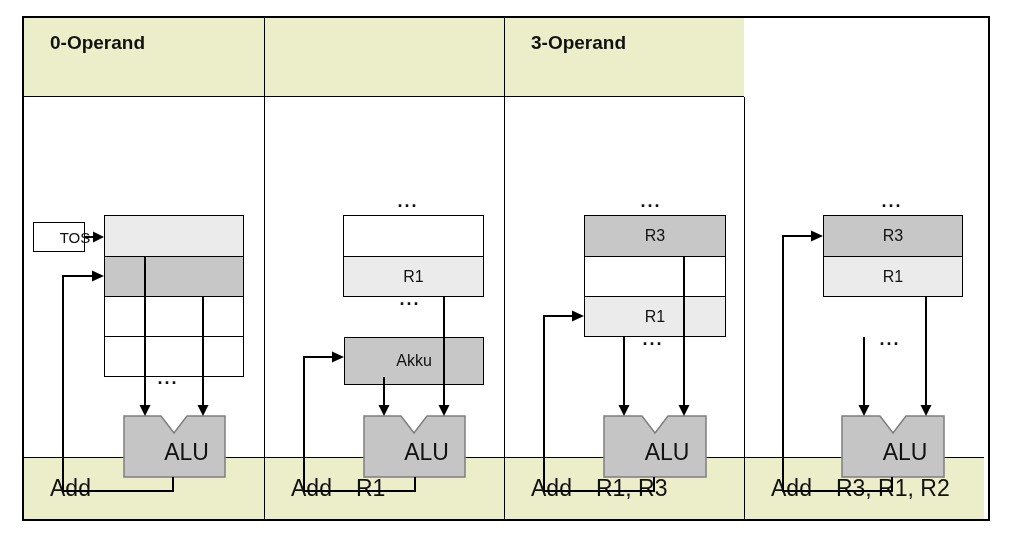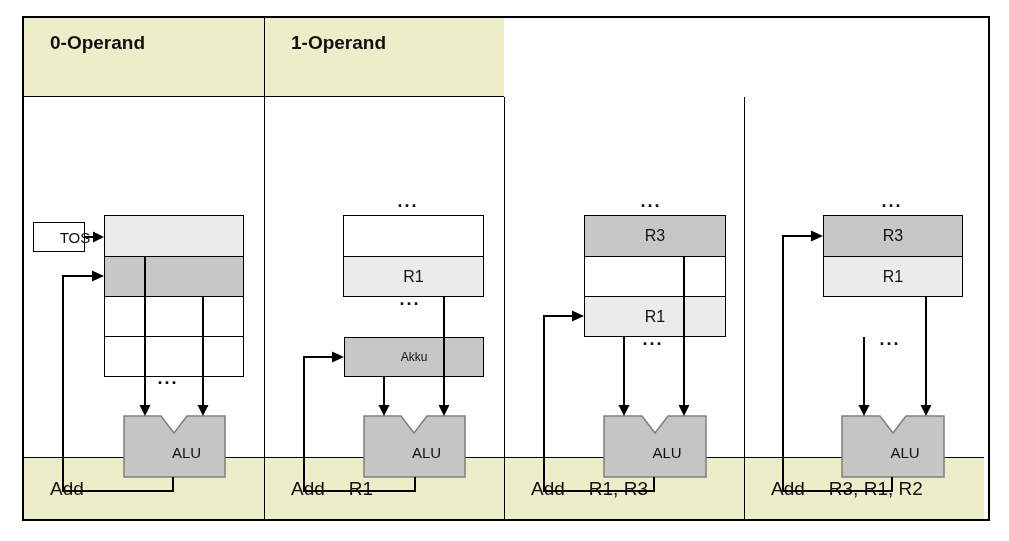--- a/index.html
+++ b/index.html
@@ -33,21 +33,21 @@
     padding:14px 8px 4px 26px;
     font-size:19px;font-weight:bold;line-height:22px;
   }
   .diagram-row .cell{height:360px;position:relative;background:#fff;}
   .footer-row .cell{
     height:62px;
     background:var(--header-bg);
     border-top:1.5px solid #000;
     display:flex;align-items:center;
     padding-left:26px;
-    font-size:19px;
+    font-size:23px;
   }
   .operands{margin-left:24px;}
   
   .abs{position:absolute;box-sizing:border-box;}
   .regbox{border:1.5px solid #000;background:#fff;z-index:1;}
   .regrow{
     box-sizing:border-box;height:40px;
     display:flex;align-items:center;justify-content:center;
     font-size:16px;
   }
@@ -65,39 +65,41 @@
     font-size:18px;font-weight:bold;letter-spacing:2px;
     line-height:16px;height:16px;width:60px;text-align:center;
     z-index:2;
   }
   .wires{
     position:absolute;left:0;top:0;width:240px;height:360px;
     z-index:5;pointer-events:none;overflow:visible;
   }
   .alu-label{
     z-index:6;display:flex;align-items:center;justify-content:center;
-    padding-top:12px;font-size:15px;height:61px;
+    padding-top:12px;font-size:23px;height:61px;
     pointer-events:none;
     padding-left:24px;
   }
   .wire{stroke:var(--line);stroke-width:2;fill:none;}
   .head{fill:var(--line);stroke:none;}
   .alu-shape{fill:var(--alu-fill);stroke:var(--alu-border);stroke-width:1.5;}
 </style>
 </head>
 <body>
 
 <div class="arch-table">
 
   <div class="row header-row">
     <div class="cell">
       <div>0-Operand</div>
     </div>
     <div class="cell">
-      <div>1-Operand</div>
+    </div>
+    <div class="cell">
+      <div>3-Operand</div>
     </div>
   </div>
 
   <div class="row diagram-row">
 
     <div class="cell">
       <div class="abs tosbox" style="left:9px;top:125px;padding-left:32px;">
         <span>TOS</span>
       </div>
       <div class="abs regbox" style="left:80px;top:118px;width:140px;">
@@ -121,21 +123,21 @@
       <div class="abs alu-label" style="left:100px;top:319px;width:101px;">ALU</div>
     </div>
 
     <div class="cell">
       <div class="abs dots" style="left:113px;top:96px;">...</div>
       <div class="abs regbox" style="left:78px;top:118px;width:141px;">
         <div class="regrow bg-white"></div>
         <div class="regrow bg-light">R1</div>
       </div>
       <div class="abs dots" style="left:115px;top:194px;">...</div>
-      <div class="abs regbox bg-mid" style="left:79px;top:240px;width:140px;height:40px;display:flex;align-items:center;justify-content:center;font-size:12px;">Akku</div>
+      <div class="abs regbox bg-mid" style="left:79px;top:240px;width:140px;height:48px;display:flex;align-items:center;justify-content:center;font-size:16px;">Akku</div>
       <svg class="wires">
         <path class="alu-shape" d="M99,319 L136,319 L149,336 L162,319 L200,319 L200,380 L99,380 Z"></path>
         <line class="wire" x1="179" y1="200" x2="179" y2="308"></line>
         <polygon class="head" points="173.5,308 184.5,308 179,319"></polygon>
         <line class="wire" x1="119" y1="280" x2="119" y2="308"></line>
         <polygon class="head" points="113.5,308 124.5,308 119,319"></polygon>
         <path class="wire" d="M150,380 L150,394 L39,394 L39,260 L67,260"></path>
         <polygon class="head" points="67,254.5 67,265.5 79,260"></polygon>
       </svg>
       <div class="abs alu-label" style="left:99px;top:319px;width:101px;">ALU</div>

